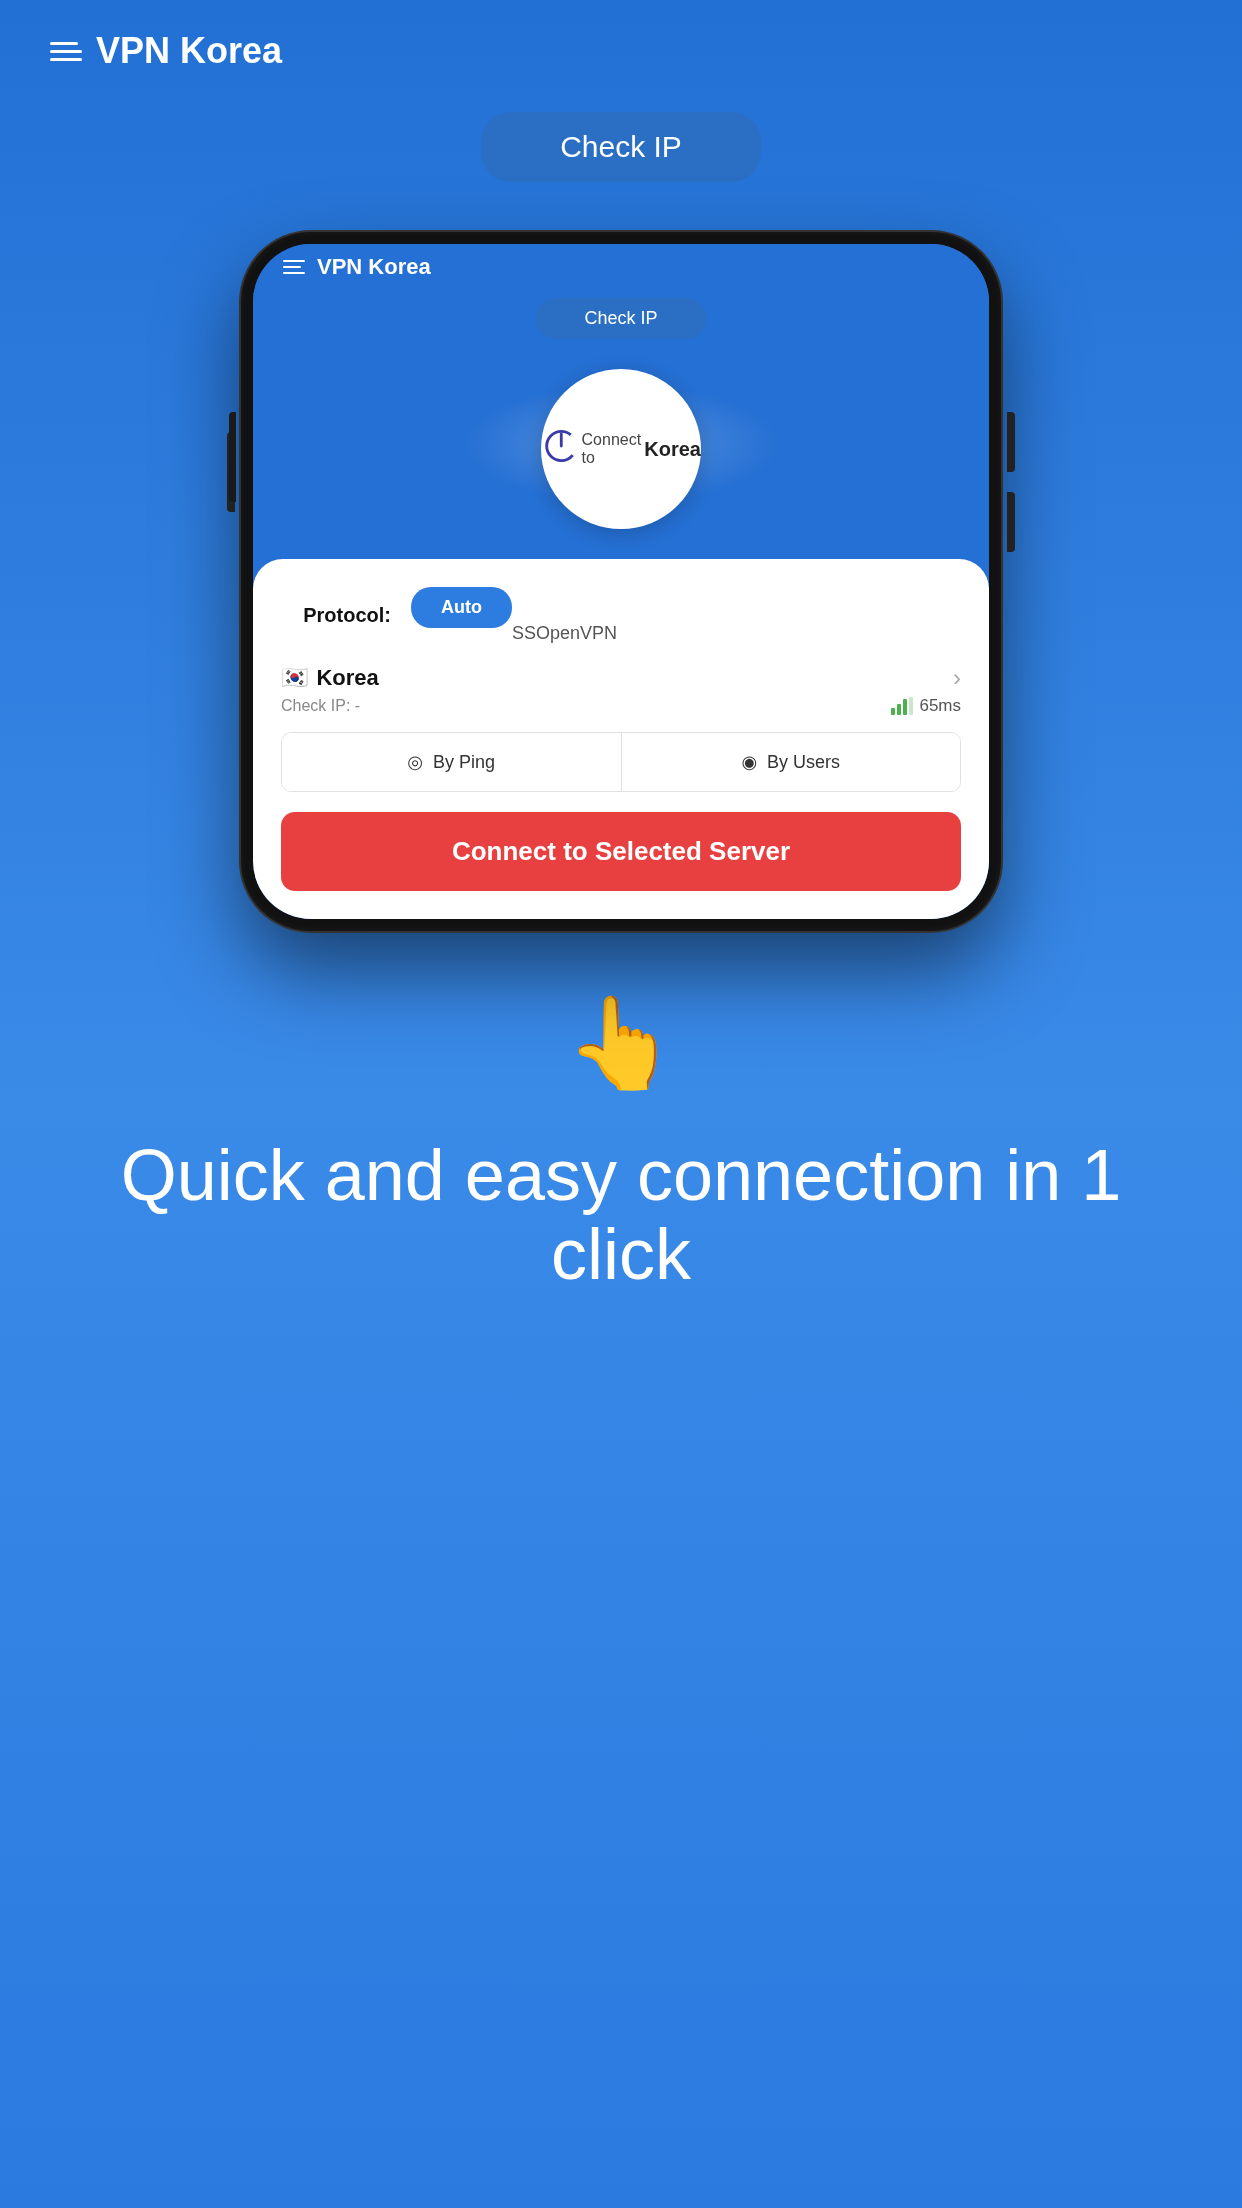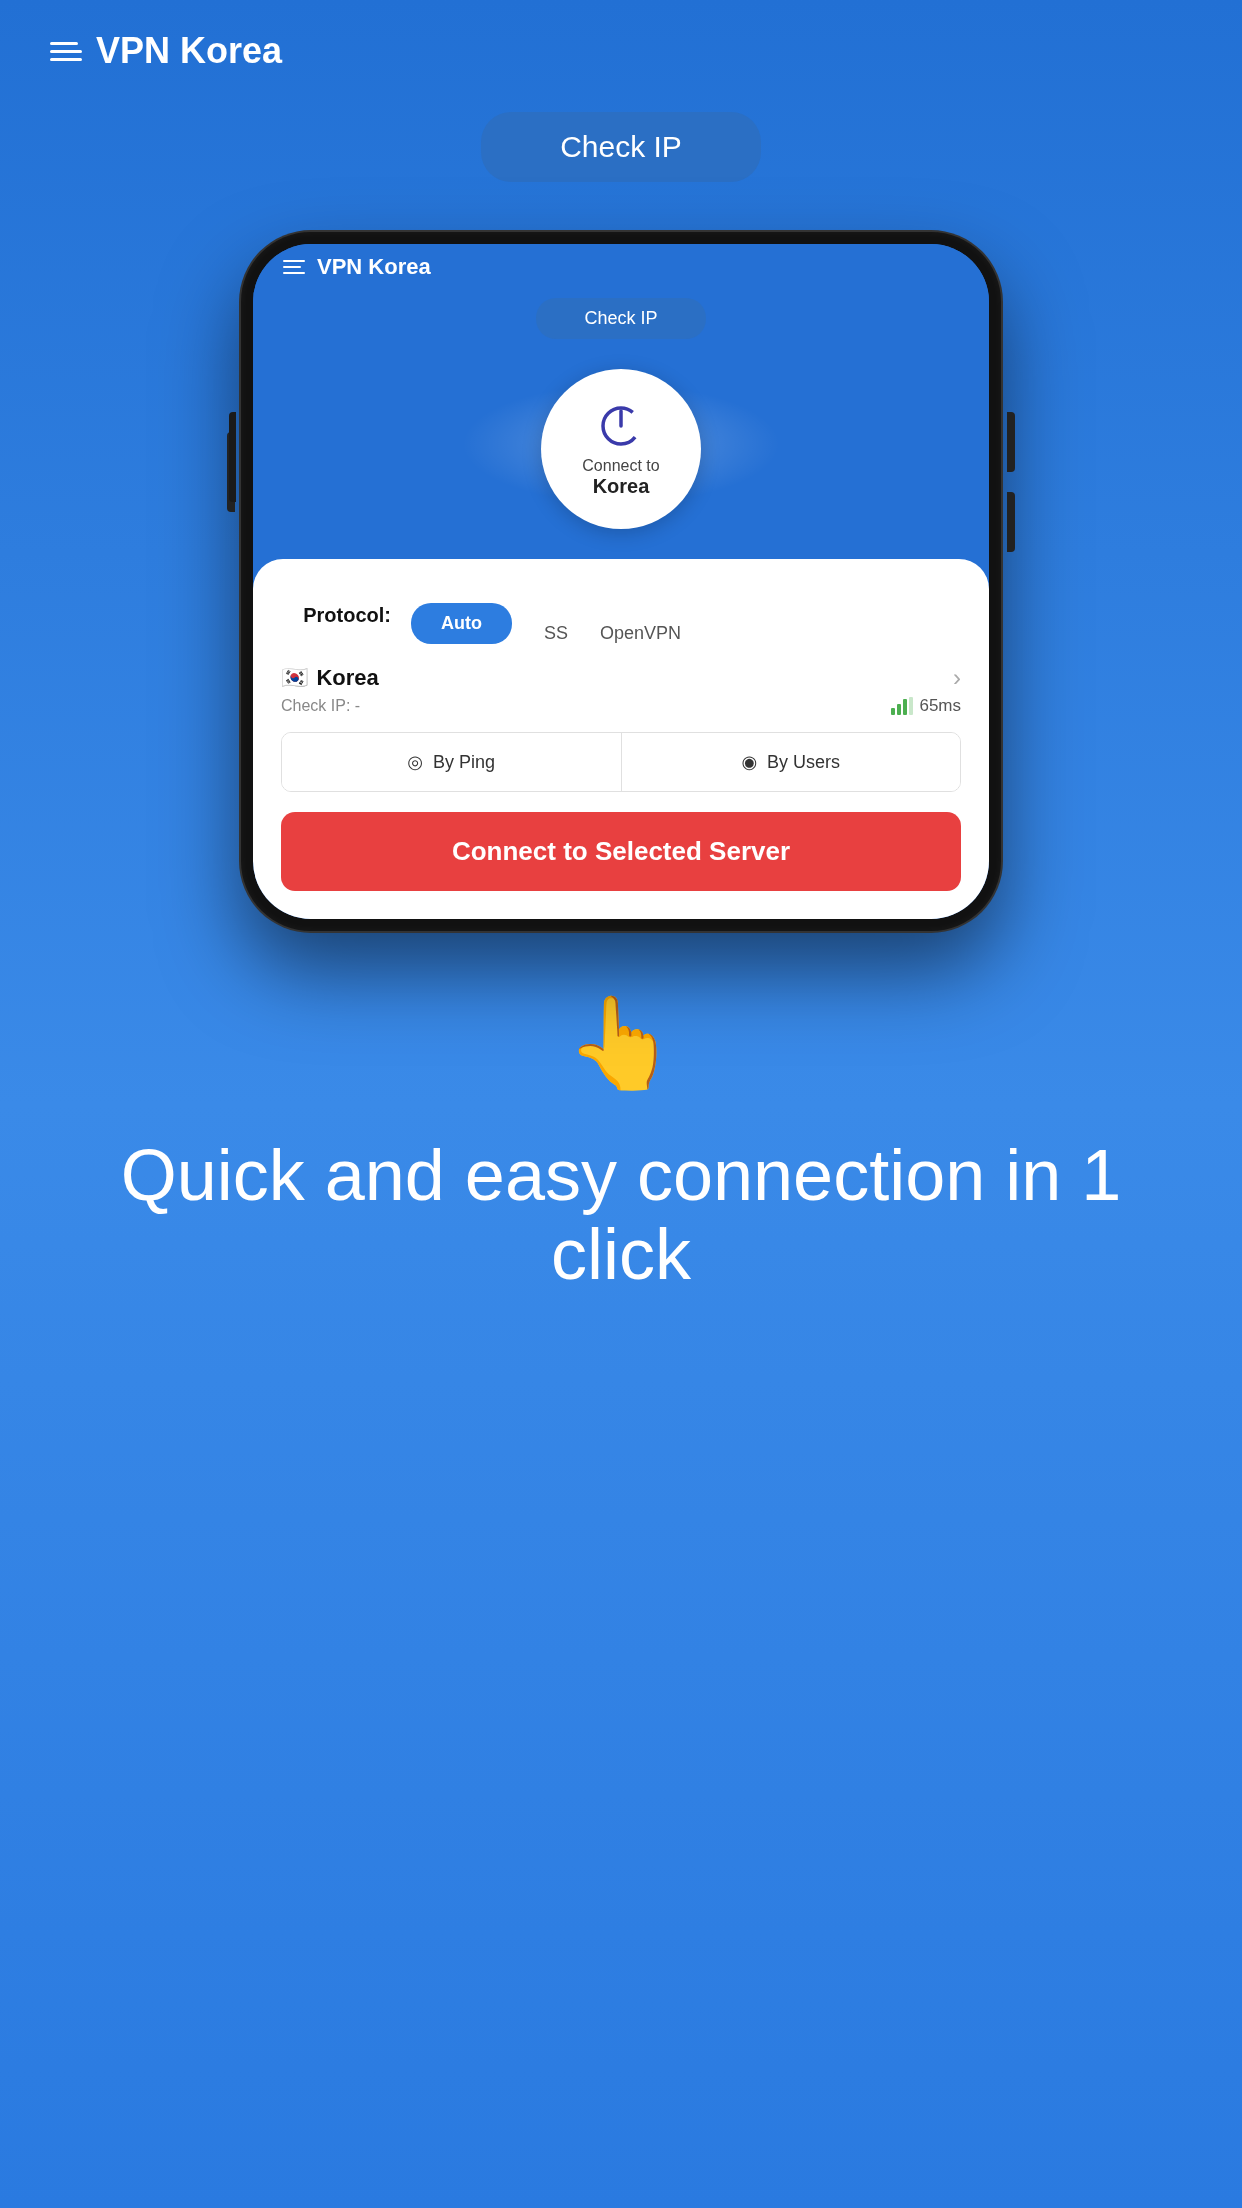--- a/index.html
+++ b/index.html
@@ -179,21 +179,21 @@
       left: 50%;
       transform: translate(-50%, -50%);
     }
 
     .power-btn-circle {
       width: 160px;
       height: 160px;
       background: white;
       border-radius: 50%;
       display: flex;
-      flex-direction: column;
+      flex-direction: row;
       align-items: center;
       justify-content: center;
       position: relative;
       z-index: 2;
       box-shadow: 0 4px 20px rgba(0,0,0,0.2);
       cursor: pointer;
     }
 
     .power-icon {
       width: 50px;
@@ -236,22 +236,22 @@
     .protocol-label {
       font-size: 20px;
       font-weight: 700;
       color: #111;
       min-width: 110px;
       text-align: right;
     }
 
     .protocol-options {
       display: flex;
-      gap: 32px;
-      align-items: flex-end;
+      gap: 0;
+      align-items: flex-start;
     }
 
     .proto-btn {
       background: #2d7de0;
       color: white;
       border: none;
       border-radius: 20px;
       padding: 10px 30px;
       font-size: 18px;
       font-weight: 600;

